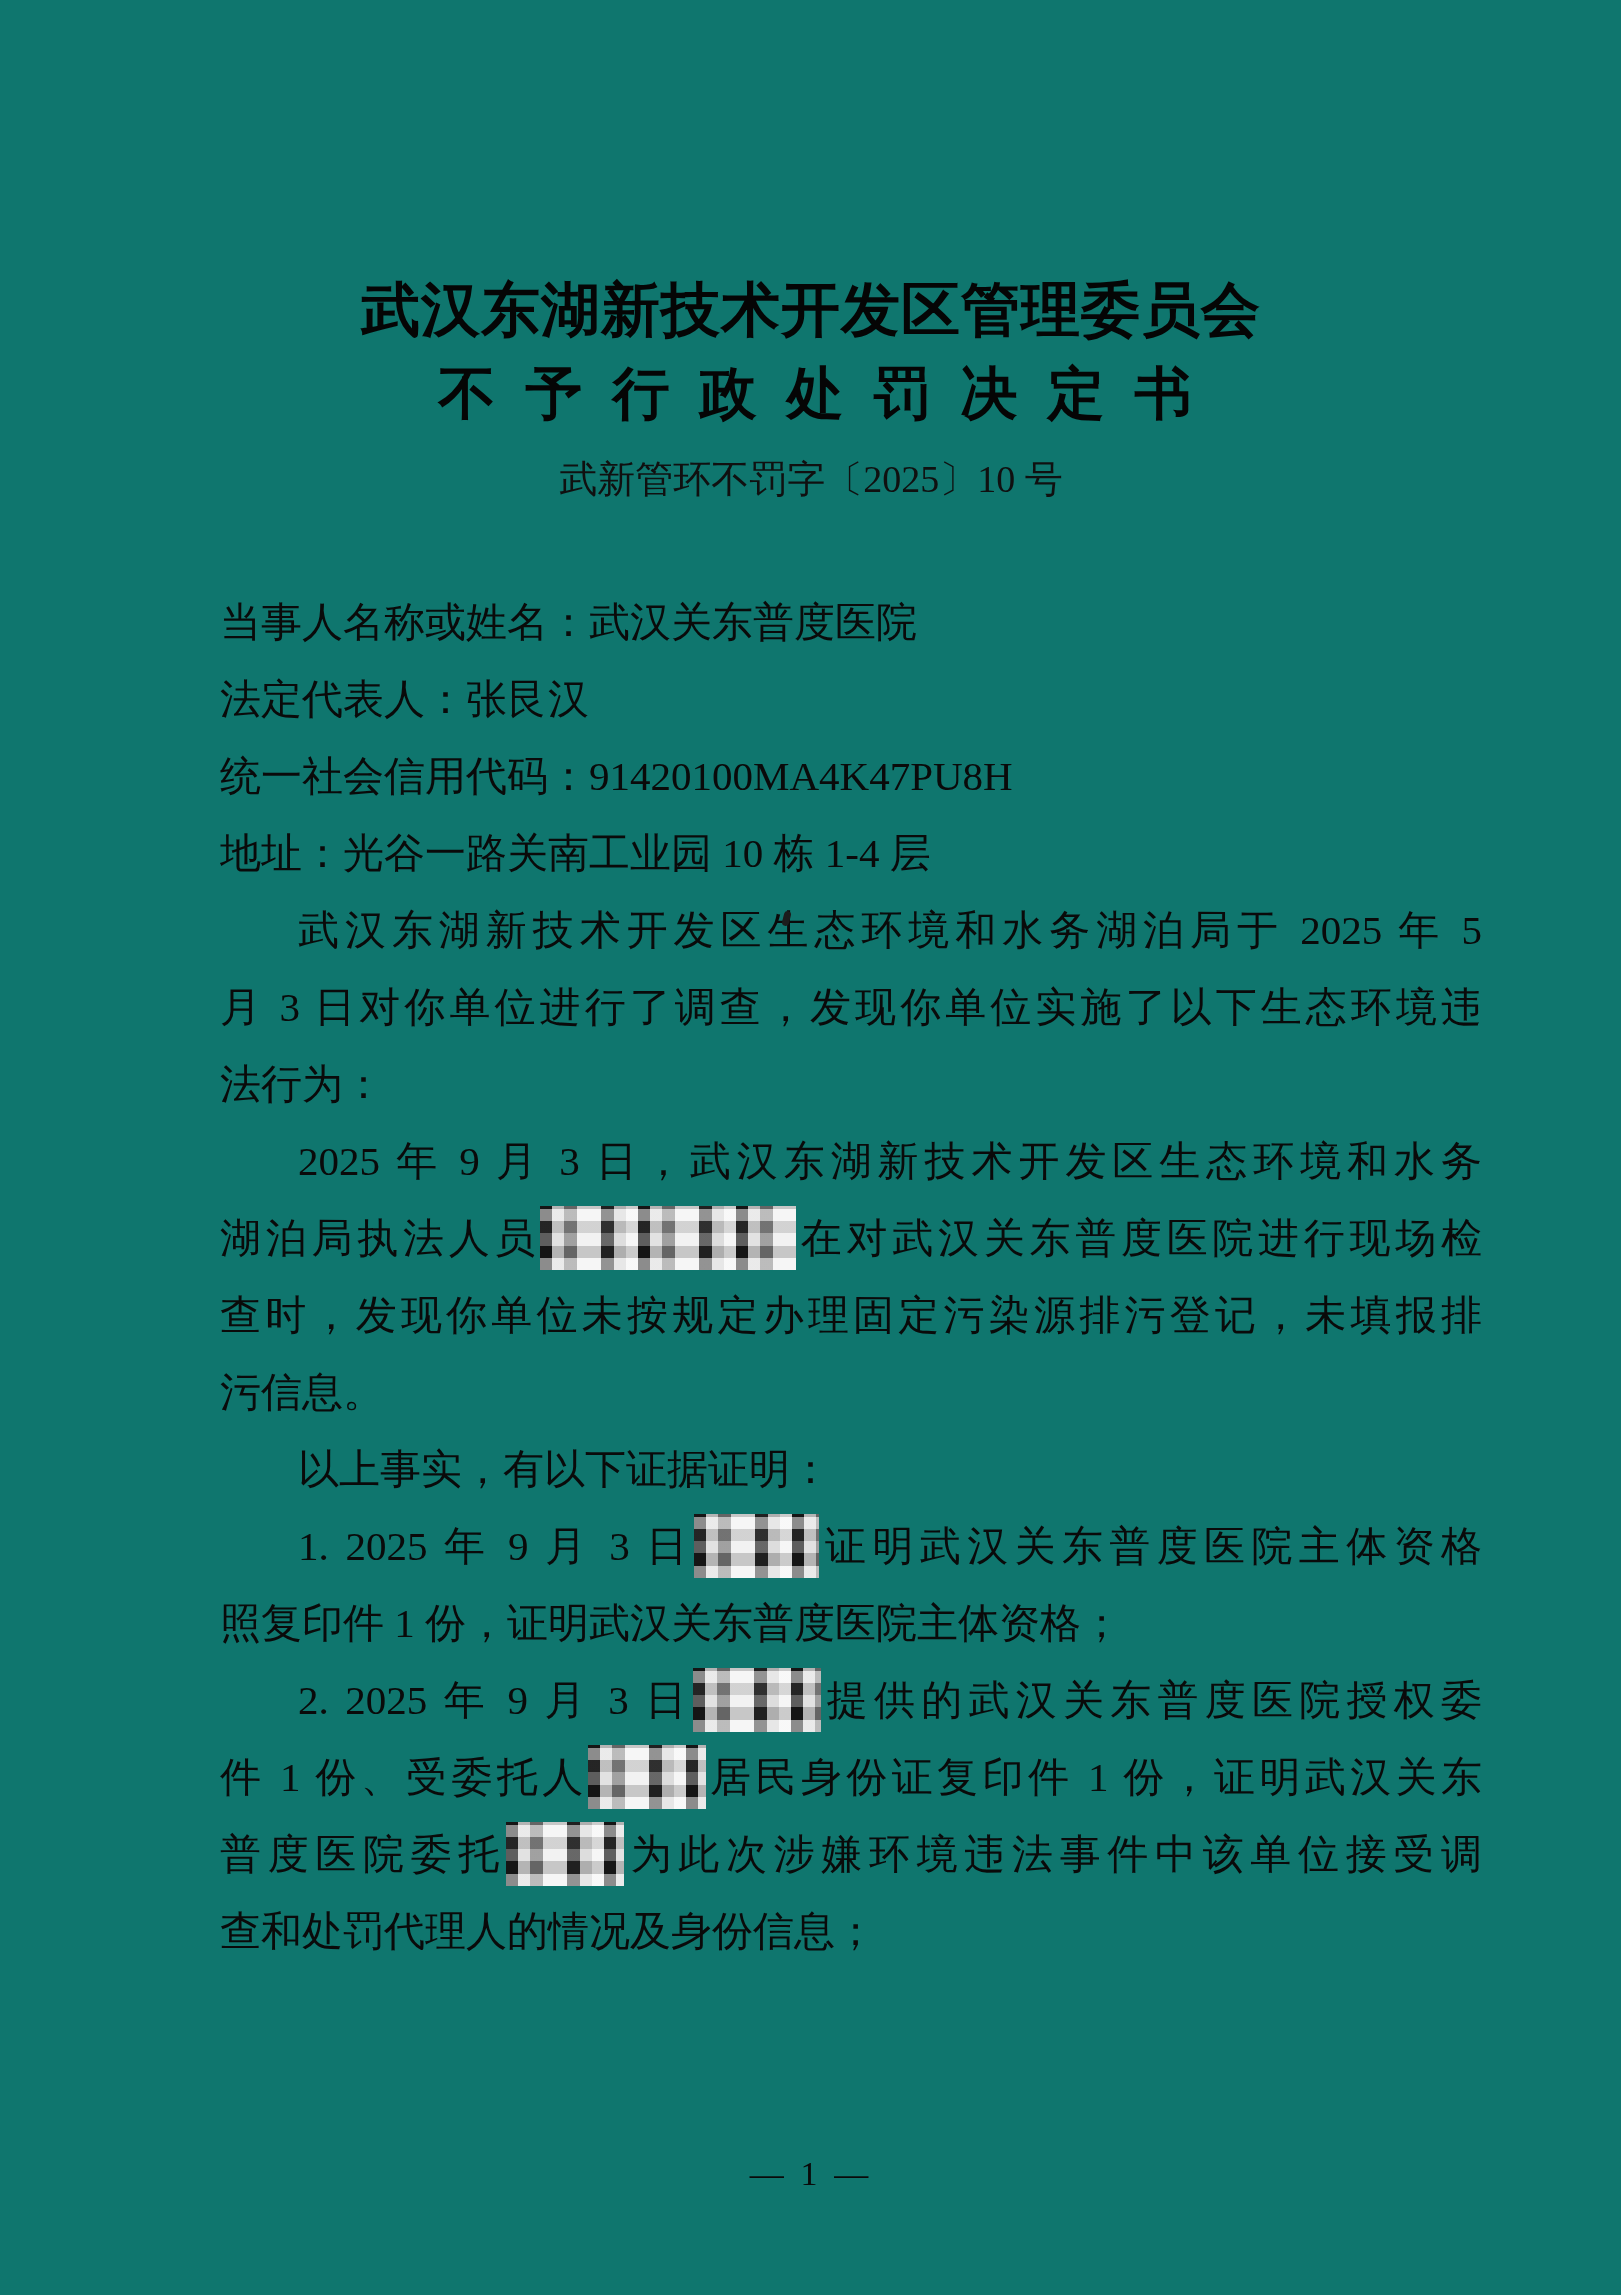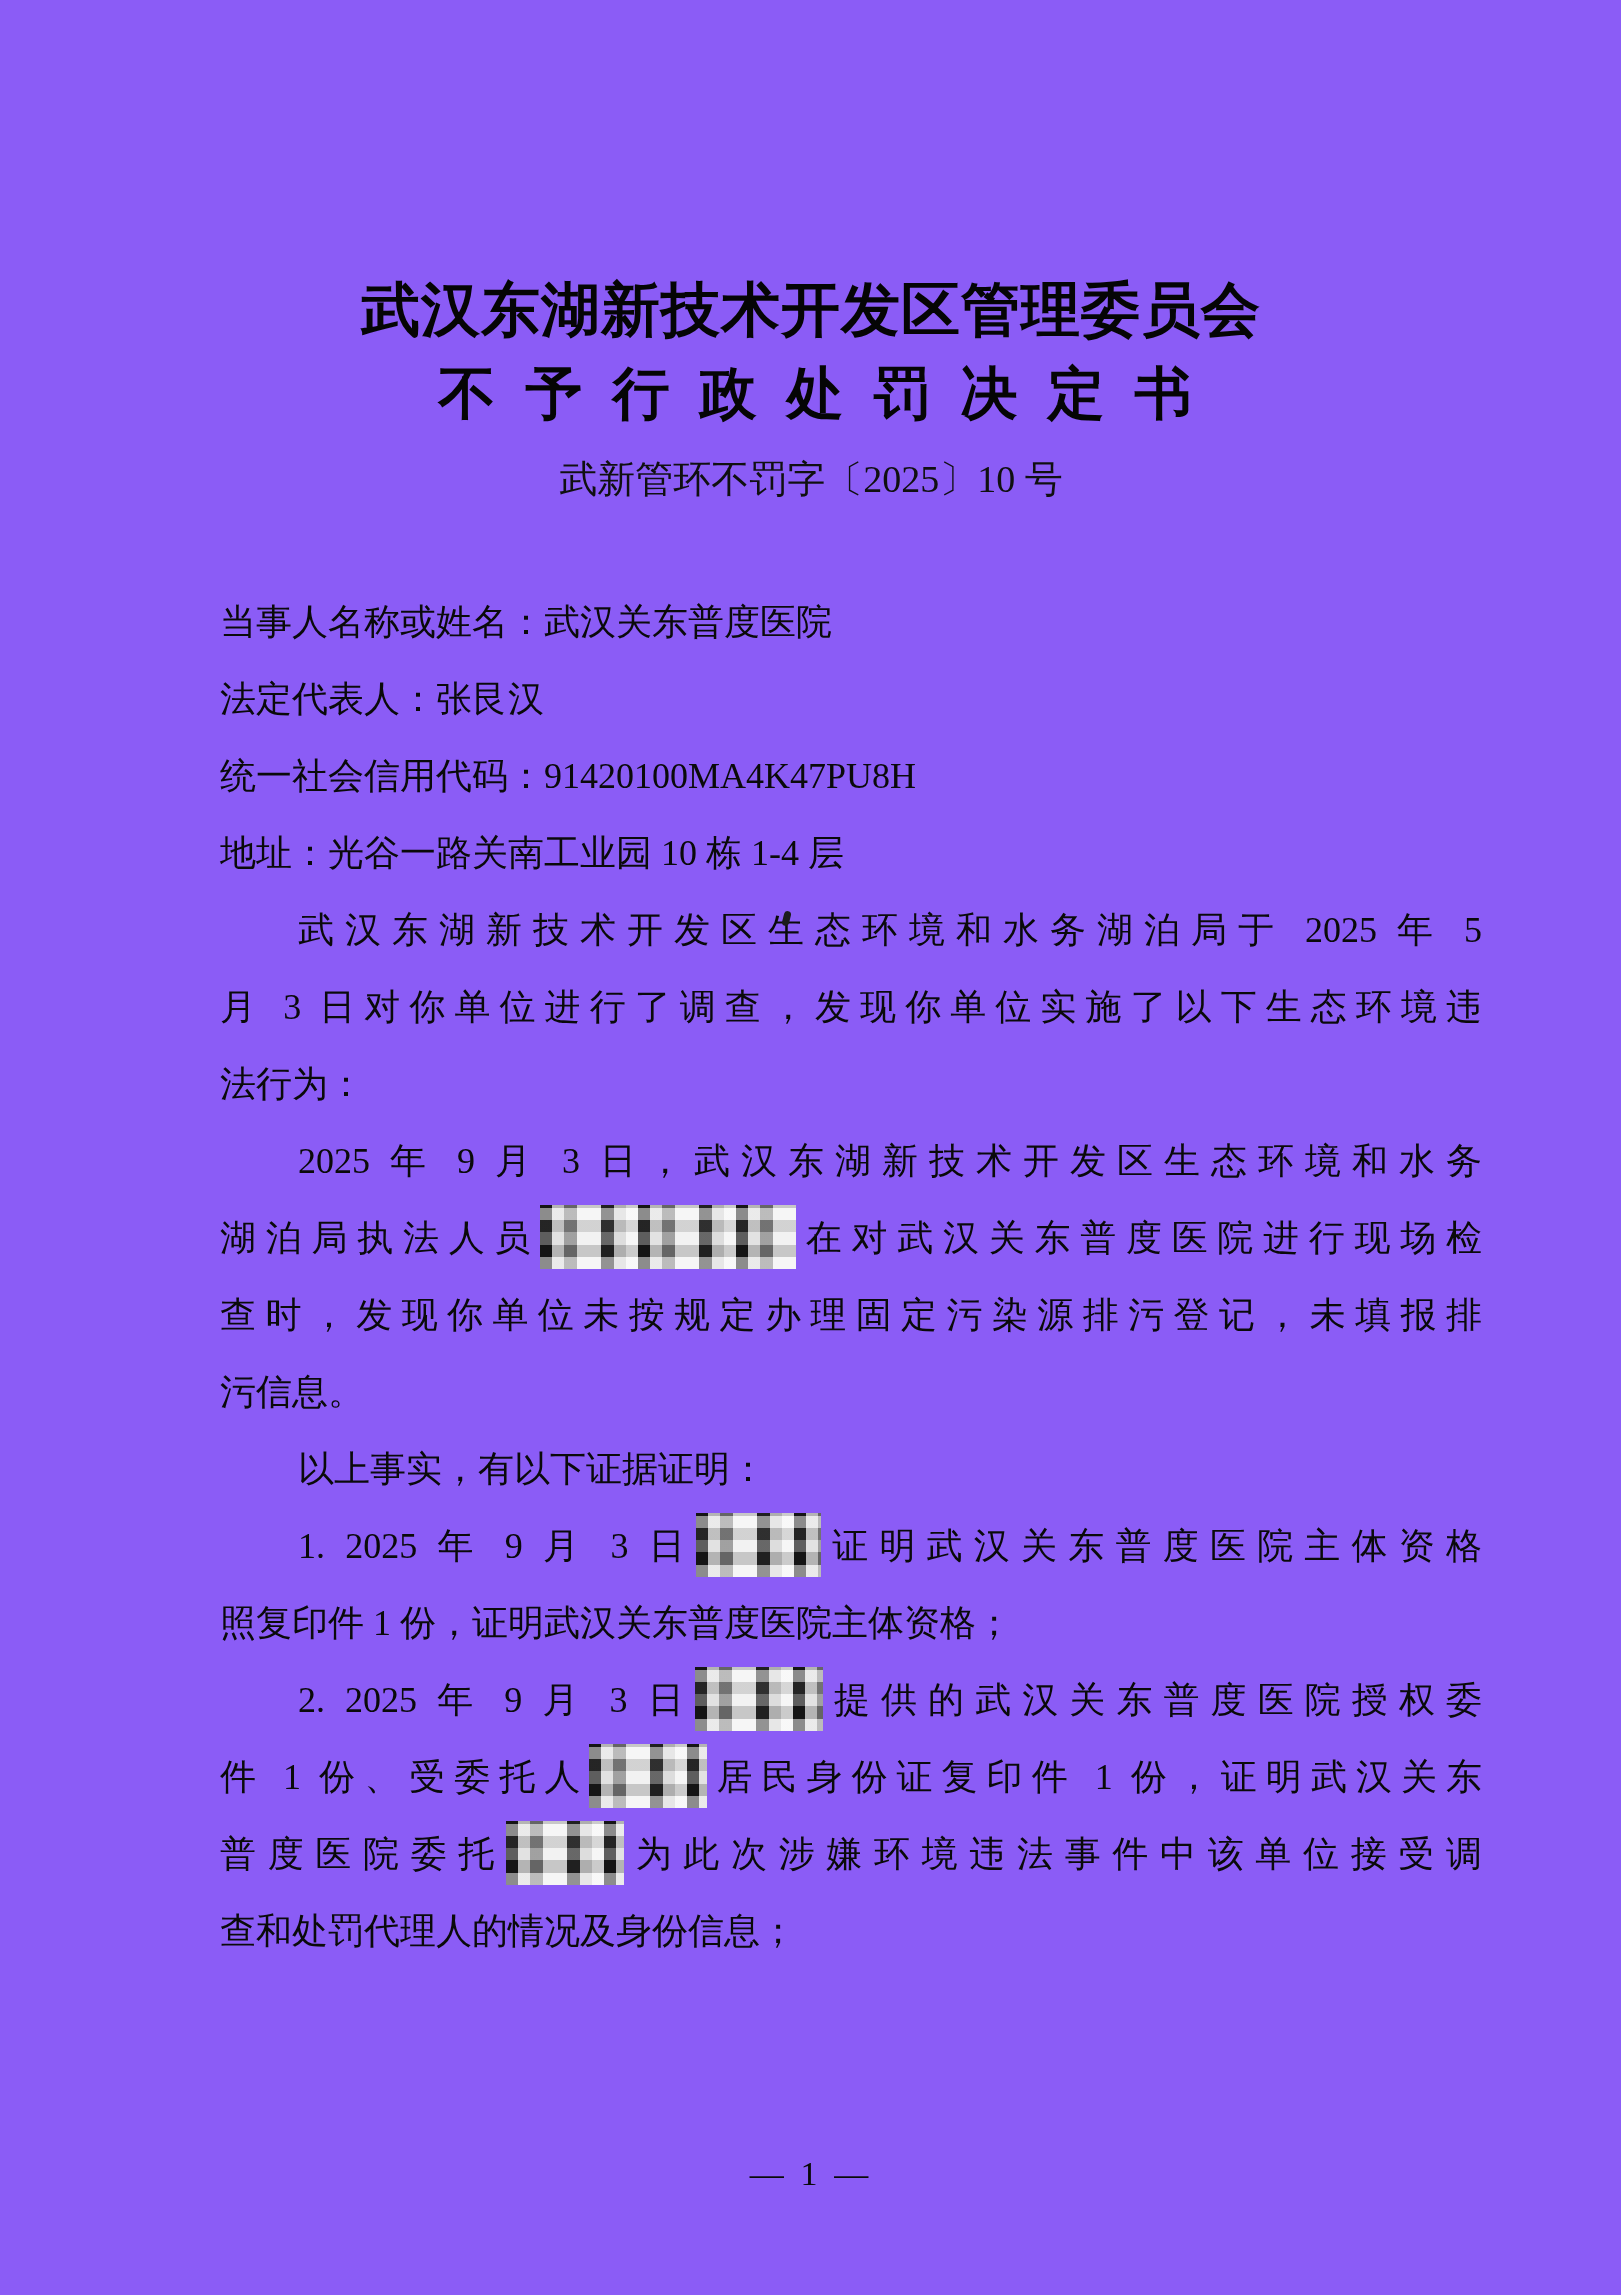--- a/index.html
+++ b/index.html
@@ -4,40 +4,40 @@
 <style>
   html,body{margin:0;padding:0;}
   body{
     width:1622px;height:2295px;
     background:#ffffff;
     position:relative;
     font-family:"Liberation Serif","DejaVu Serif",serif;
     color:#0d0d0d;
     -webkit-font-smoothing:antialiased;
   }
-  .page{position:absolute;left:0;top:0;width:1622px;height:2295px;background:#8b5cf6;overflow:hidden;}
+  .page{position:absolute;left:0;top:0;width:1622px;height:2295px;background:#0f766e;overflow:hidden;}
 
   .org-title{
     position:absolute;top:279px;left:0;width:1622px;
     text-align:center;font-size:59px;font-weight:700;
     line-height:62px;letter-spacing:1px;color:#050505;
   }
   .doc-title{
     position:absolute;top:361px;left:0;width:1622px;box-sizing:border-box;
     text-align:center;font-size:57px;font-weight:700;
     letter-spacing:30px;padding-left:38px;line-height:66px;color:#050505;
   }
   .doc-number{
     position:absolute;top:457px;left:0;width:1622px;
     text-align:center;font-size:38px;line-height:44px;color:#101010;
   }
 
   .body-lines{
     position:absolute;left:220px;top:584px;width:1262px;
-    font-size:36px;color:#0a0a0a;
+    font-size:41px;color:#0a0a0a;
   }
   .line{
     height:77px;line-height:77px;
     text-align:left;
   }
   .line.just{
     text-align:justify;
     text-align-last:justify;
   }
   .line.ind{text-indent:78px;}

